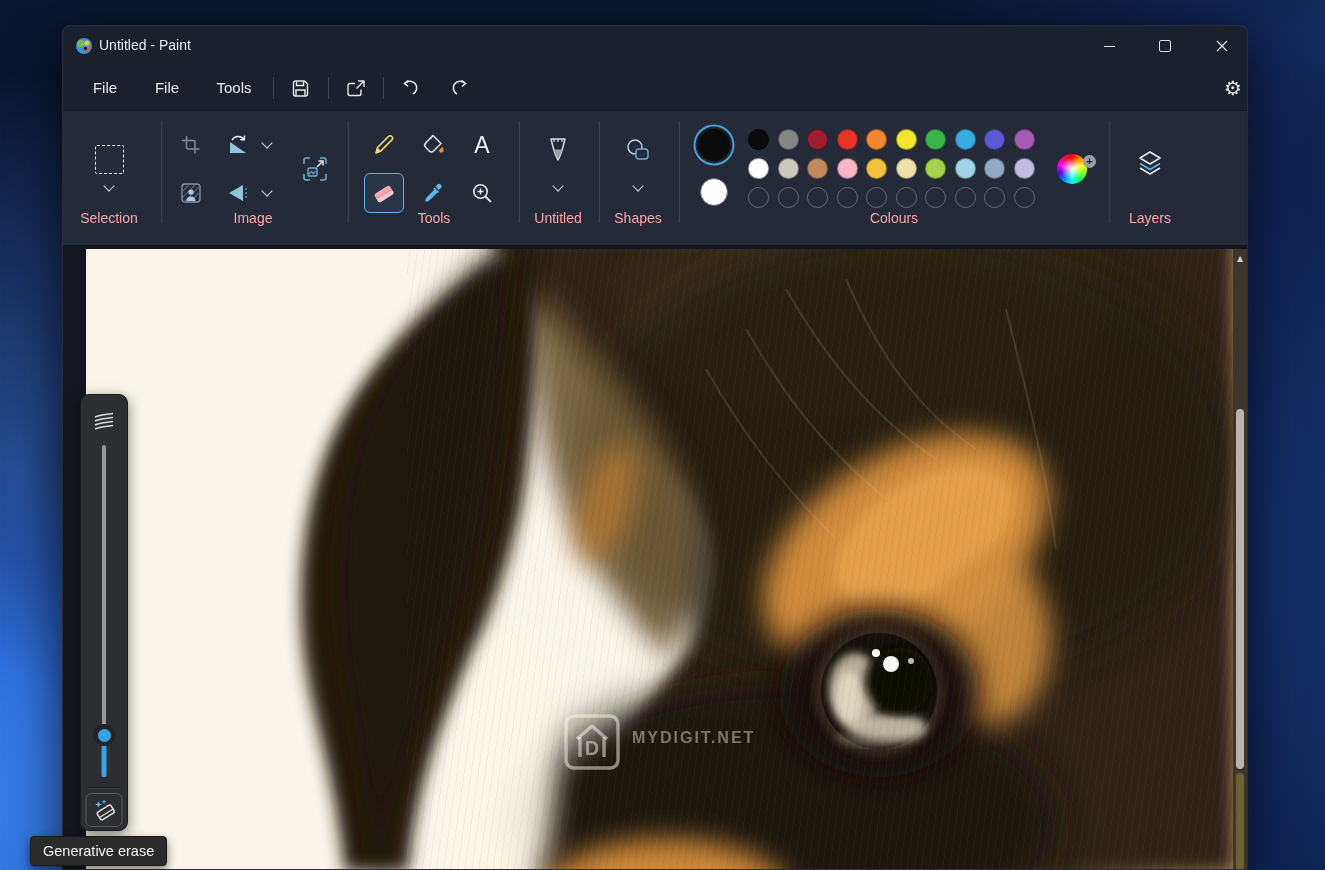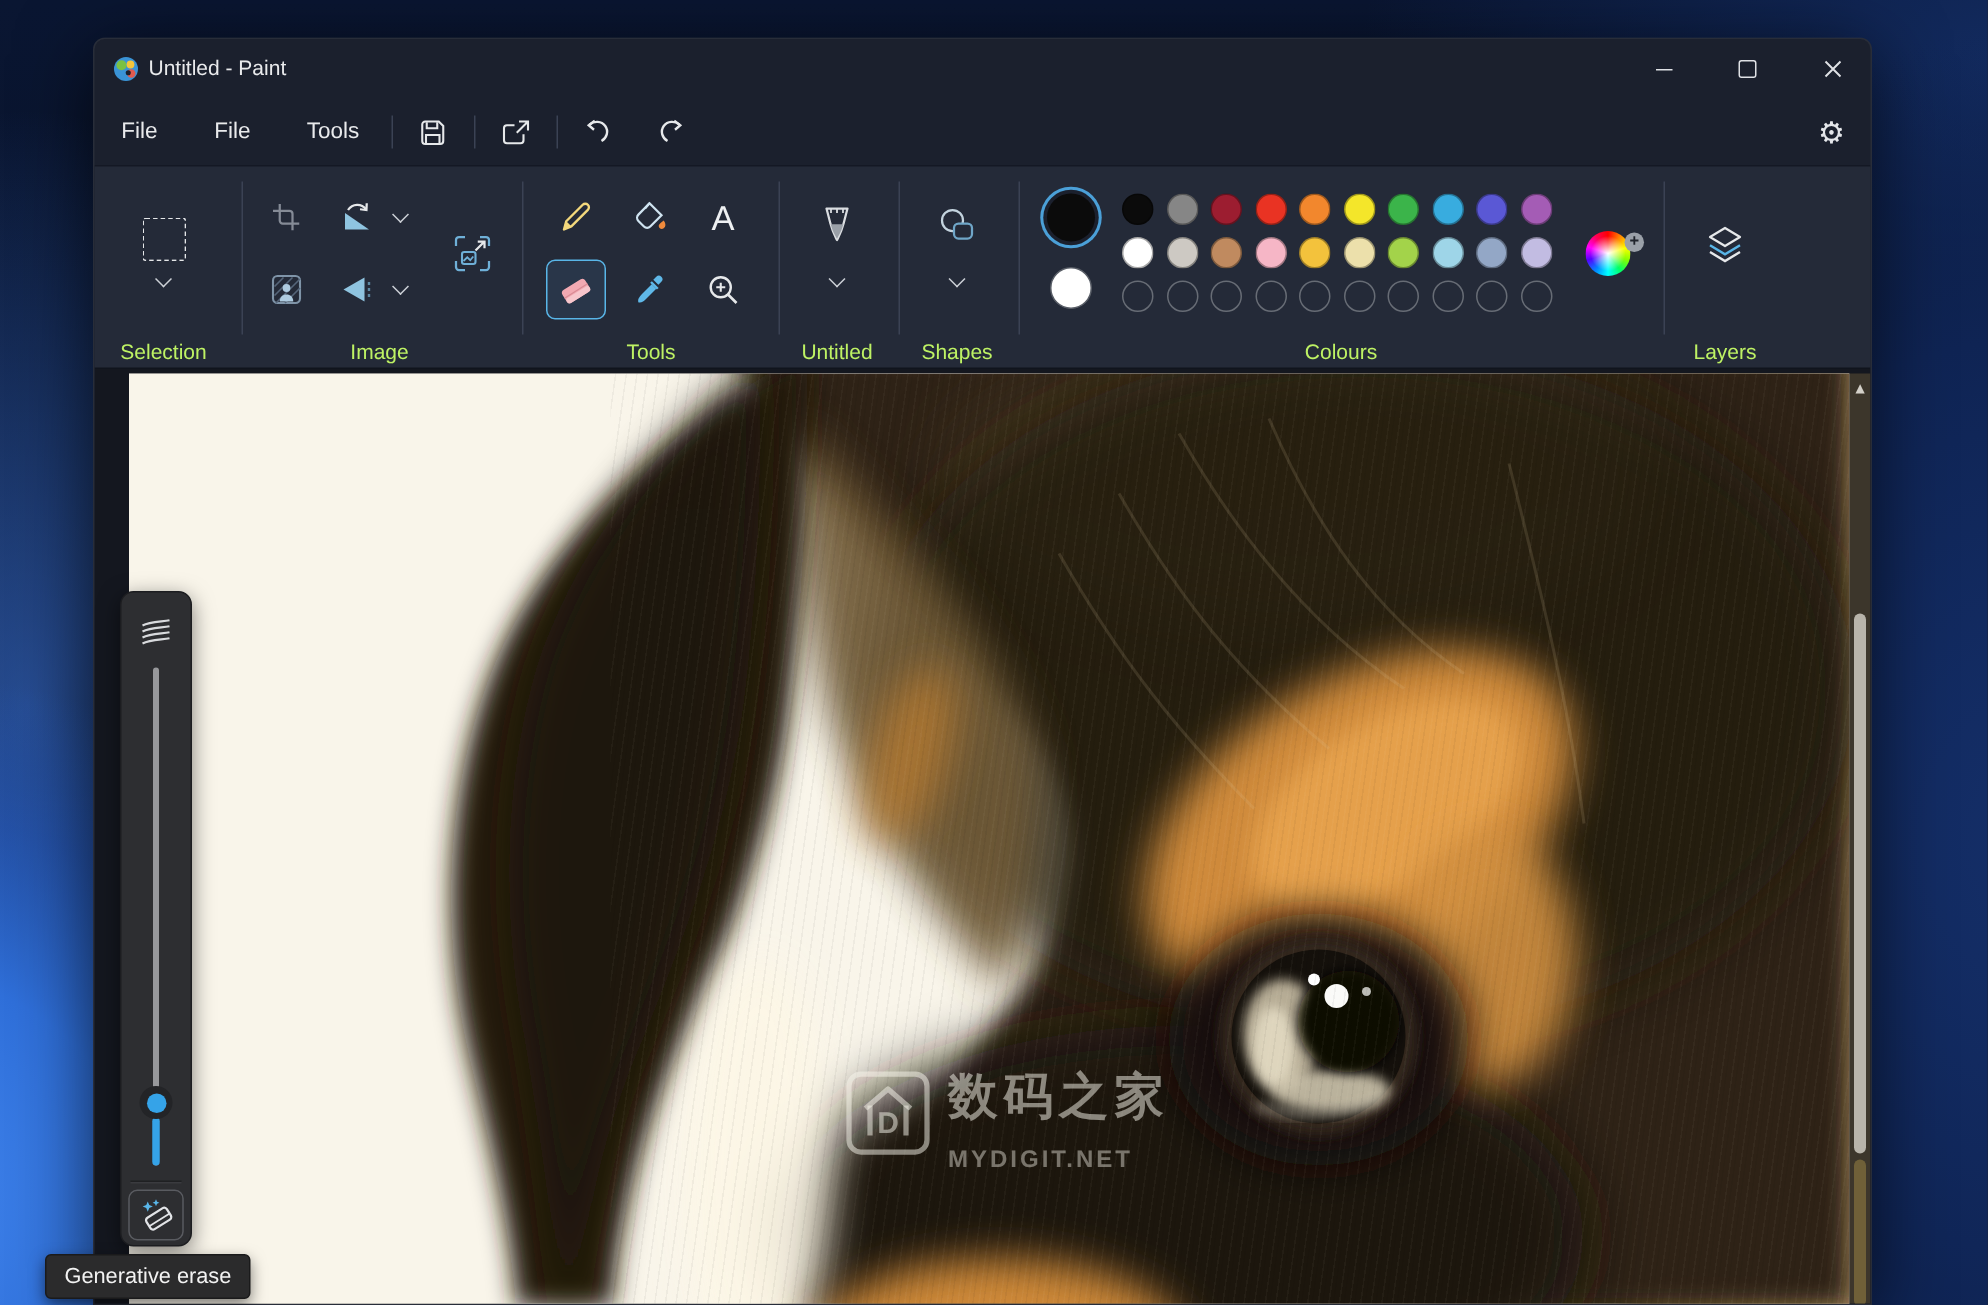--- a/index.html
+++ b/index.html
@@ -17,33 +17,33 @@
     background:#1b202d;border-radius:8px 8px 0 0;box-shadow:0 10px 50px rgba(0,0,0,.65);
     overflow:hidden;border:1px solid rgba(255,255,255,.06);box-sizing:border-box;}
   
   .titlebar{position:absolute;left:0;top:0;right:0;height:40px;}
   .app-icon{position:absolute;left:12px;top:11px;width:18px;height:18px;}
   .win-title{position:absolute;left:36px;top:11px;font-size:14px;color:#e9eaec;}
   .win-btn{position:absolute;top:0;width:46px;height:40px;display:flex;align-items:center;justify-content:center;}
   .glyph-min{width:11px;height:0;border-top:1.4px solid #dfe1e5;}
   .glyph-max{width:10px;height:10px;border:1.3px solid #dfe1e5;border-radius:2px;}
   
-  .menubar{position:absolute;left:0;top:40px;right:0;height:44px;text-align:right;}
+  .menubar{position:absolute;left:12px;top:40px;right:0;height:44px;text-align:right;}
   .menu-item{position:absolute;top:8px;height:28px;line-height:28px;padding:0 10px;
     color:#e9eaec;font-size:15px;border-radius:4px;transform:translateX(-50%);}
   .mb-icon{position:absolute;top:8px;width:34px;height:28px;display:flex;align-items:center;
     justify-content:center;border-radius:4px;transform:translateX(-50%);}
   .mb-div{position:absolute;top:11px;width:1px;height:22px;background:#3b4254;}
   .gear{position:absolute;top:8px;width:34px;height:28px;display:flex;align-items:center;
     justify-content:center;color:#e4e6ea;font-size:20px;transform:translateX(-50%);font-family:"DejaVu Sans",sans-serif;}
   
   .toolbar{position:absolute;left:0;top:84px;right:0;height:136px;background:#242a38;
     border-top:1px solid #141824;border-bottom:1px solid #10141d;box-sizing:border-box;}
   .tb-div{position:absolute;top:10px;width:1px;height:102px;background:#3b4254;}
-  .tb-label{position:absolute;top:115px;transform:translateX(-50%);font-size:14px;color:#bef264;white-space:nowrap;}
+  .tb-label{position:absolute;top:99px;transform:translateX(-50%);font-size:14px;color:#fca5a5;white-space:nowrap;}
   .tool{position:absolute;width:40px;height:40px;transform:translate(-50%,-50%);
     display:flex;align-items:center;justify-content:center;border-radius:6px;}
   .tool.selected{border:1.6px solid #59b6e8;background:rgba(90,170,230,.10);box-sizing:border-box;}
   .chev{display:inline-block;width:7px;height:7px;border-right:1.6px solid #cdd1d7;
     border-bottom:1.6px solid #cdd1d7;transform:rotate(45deg);margin-top:-4px;}
   .chev-btn{position:absolute;width:22px;height:18px;transform:translate(-50%,-50%);
     display:flex;align-items:center;justify-content:center;border-radius:4px;}
   .glyph-A{font-size:23px;color:#eef0f2;font-weight:400;line-height:1;}
   
   .big-swatch{position:absolute;transform:translate(-50%,-50%);border-radius:50%;}
@@ -403,21 +403,20 @@
       </svg>
       <div class="fur-noise"></div>
       <div class="watermark">
         <svg width="56" height="58" viewBox="0 0 56 58">
           <rect x="2" y="3" width="52" height="52" rx="8" fill="none" stroke="rgba(250,247,238,.5)" stroke-width="3.5"></rect>
           <path d="M13 26 L28 13 L43 26" fill="none" stroke="rgba(250,247,238,.5)" stroke-width="3.5" stroke-linejoin="round"></path>
           <path d="M16 24 V44 M40 24 V44" stroke="rgba(250,247,238,.5)" stroke-width="3.5"></path>
           <text x="28" y="42" text-anchor="middle" font-size="20" font-weight="bold" fill="rgba(250,247,238,.5)" font-family="Liberation Sans, sans-serif">D</text>
         </svg>
         <div class="wm-text">
-          <div class="wm-cn">数码之家</div>
           <div class="wm-en">MYDIGIT.NET</div>
         </div>
       </div>
     </div>
     <div class="v-scrollbar">
       <div class="sb-arrow">▲</div>
       <div class="sb-thumb"></div>
       <div class="sb-lower"></div>
     </div>
   </div>

